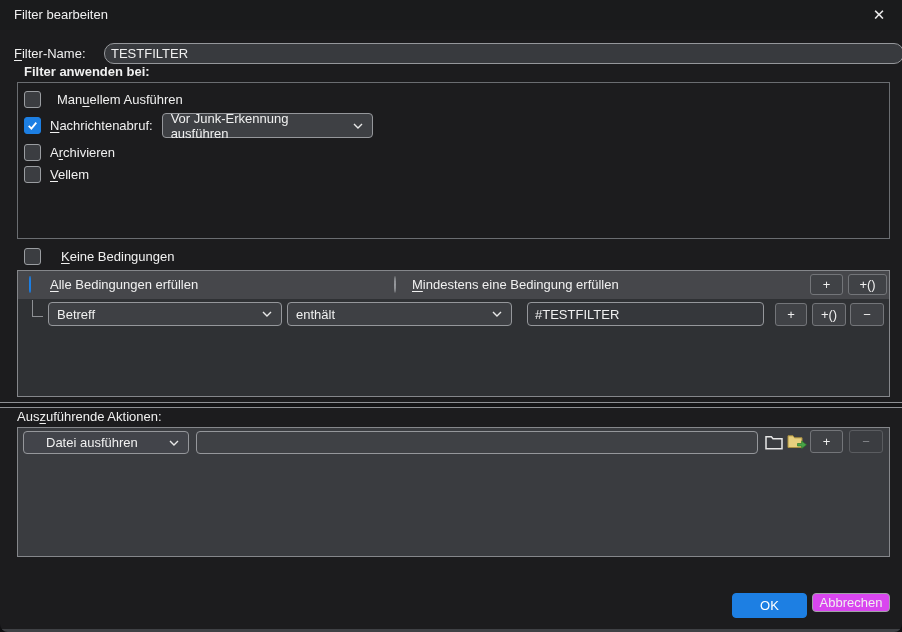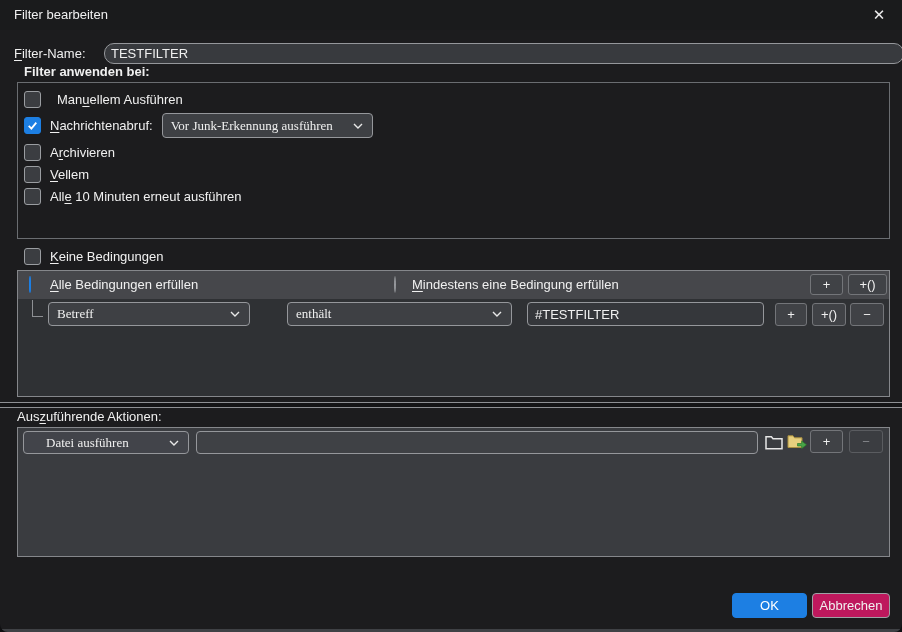--- a/index.html
+++ b/index.html
@@ -28,41 +28,41 @@
   .r1{top:91px;height:17px;gap:16px;} .r2{top:114px;height:23px;} .r3{top:144px;height:17px;}
   .r4{top:166px;height:17px;} .r5{top:188px;height:17px;}
   .cb{width:15px;height:15px;border:1px solid #9a9da1;border-radius:3px;background:#3b3d41;
       display:inline-flex;align-items:center;justify-content:center;flex:none;}
   .cb.checked{background:#1d7fe3;border-color:#1d7fe3;}
   .ak{text-decoration:underline;text-underline-offset:2px;}
 
   
   .select{display:flex;align-items:center;justify-content:space-between;gap:8px;
           background:#3e4044;border:1px solid #95979b;border-radius:4px;
-          padding:0 8px;cursor:default;font-family:Liberation Serif, serif;}
+          padding:0 8px;cursor:default;}
   .select.inline{position:relative;width:193px;height:23px;}
   .chev{flex:none;display:flex;}
   .sbtn{background:#404246;border:1px solid #737579;border-radius:3px;color:#f0f0f0;
         font:inherit;text-align:center;padding:0;line-height:1;}
   .sbtn:disabled{color:#85878b;border-color:#5a5c60;background:#3b3d41;}
 
   
-  .kb-row{left:24px;top:248px;height:17px;display:flex;align-items:center;gap:9px;position:absolute;}
+  .kb-row{left:24px;top:248px;height:17px;display:flex;align-items:center;gap:20px;position:absolute;}
   .condbox{left:17px;top:270px;width:873px;height:127px;border:1px solid #85878b;background:#2f3134;}
   .condheader{left:18px;top:271px;width:871px;height:28px;background:#46474b;}
   .radio{width:15px;height:15px;border-radius:50%;border:1px solid #96989c;background:#3a3c40;position:relative;}
   .radio.selected{background:#1d7fe3;border-color:#1d7fe3;}
   .radio.selected::after{content:"";position:absolute;inset:4px;background:#fff;border-radius:50%;}
   .rad1{left:29px;top:277px;} .radlab1{left:50px;top:277px;line-height:16px;}
   .rad2{left:392px;top:277px;} .radlab2{left:412px;top:277px;line-height:16px;}
   .hbtn-add{left:810px;top:274px;width:33px;height:21px;}
   .hbtn-grp{left:848px;top:274px;width:39px;height:21px;}
   .connector{left:32px;top:300px;width:11px;height:17px;
              border-left:1px solid #8e9094;border-bottom:1px solid #8e9094;}
-  .fld-sel{left:48px;top:302px;width:202px;height:24px;}
+  .fld-sel{left:48px;top:302px;width:234px;height:24px;}
   .op-sel{left:287px;top:302px;width:225px;height:24px;}
   .val-input{left:527px;top:302px;width:237px;height:24px;background:#35373b;
              border:1px solid #95979b;border-radius:4px;color:#f0f0f0;font:inherit;
              padding:0 7px;outline:none;}
   .rbtn-add{left:775px;top:303px;width:32px;height:23px;}
   .rbtn-grp{left:812px;top:303px;width:34px;height:23px;}
   .rbtn-min{left:850px;top:303px;width:34px;height:23px;}
 
   
   .splitter{left:0;top:402px;width:902px;height:6px;background:#141416;
@@ -77,21 +77,21 @@
              padding:0 6px;outline:none;}
   .icobtn{display:flex;align-items:center;justify-content:center;cursor:default;}
   .pick1{left:763px;top:431px;width:22px;height:22px;}
   .pick2{left:786px;top:431px;width:22px;height:22px;}
   .abtn-add{left:810px;top:430px;width:33px;height:23px;}
   .abtn-min{left:849px;top:430px;width:34px;height:23px;}
 
   
   .okbtn{left:732px;top:593px;width:75px;height:25px;background:#1d7fe3;
          border:1px solid #1d7fe3;border-radius:4px;color:#fff;font:inherit;}
-  .cancelbtn{left:812px;top:593px;width:78px;height:25px;background:#be185d;
+  .cancelbtn{left:812px;top:593px;width:78px;height:19px;background:#d946ef;
              border:1px solid #9fa1a5;border-radius:4px;color:#f0f0f0;font:inherit;}
   .bottom-edge{left:0;top:629px;width:902px;height:3px;background:#3f4145;
                border-radius:0 0 8px 8px;}
 </style>
 </head>
 <body>
 
 <div class="dialog">
 
   
@@ -135,24 +135,20 @@
   <div class="cbrow r3">
     <span class="cb"></span>
     <span><span>A</span><span class="ak">r</span><span>chivieren</span></span>
   </div>
 
   <div class="cbrow r4">
     <span class="cb"></span>
     <span><span class="ak">V</span><span>ellem</span></span>
   </div>
 
-  <div class="cbrow r5">
-    <span class="cb"></span>
-    <span><span>All</span><span class="ak">e</span><span> 10 Minuten erneut ausführen</span></span>
-  </div>
 
   
   <div class="kb-row">
     <span class="cb"></span>
     <span><span class="ak">K</span><span>eine Bedingungen</span></span>
   </div>
 
   
   <div class="abs condbox"></div>
   <div class="abs condheader"></div>

